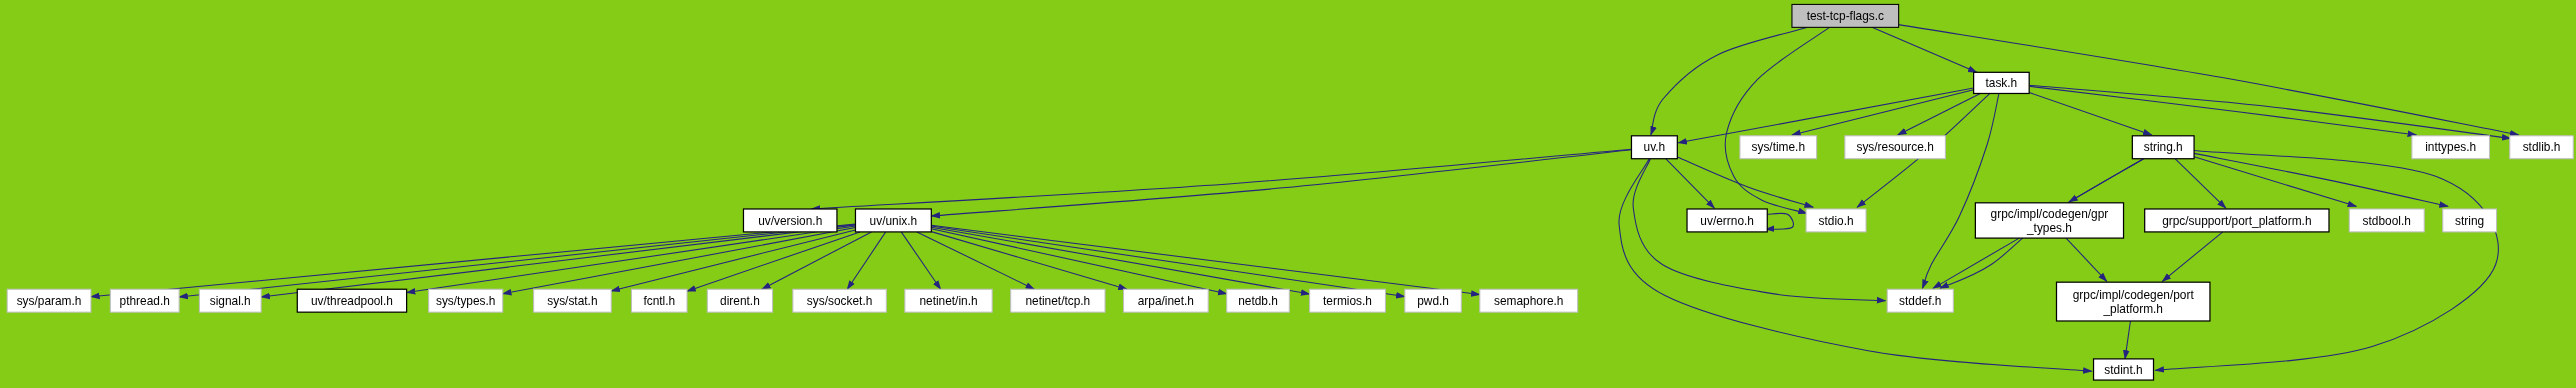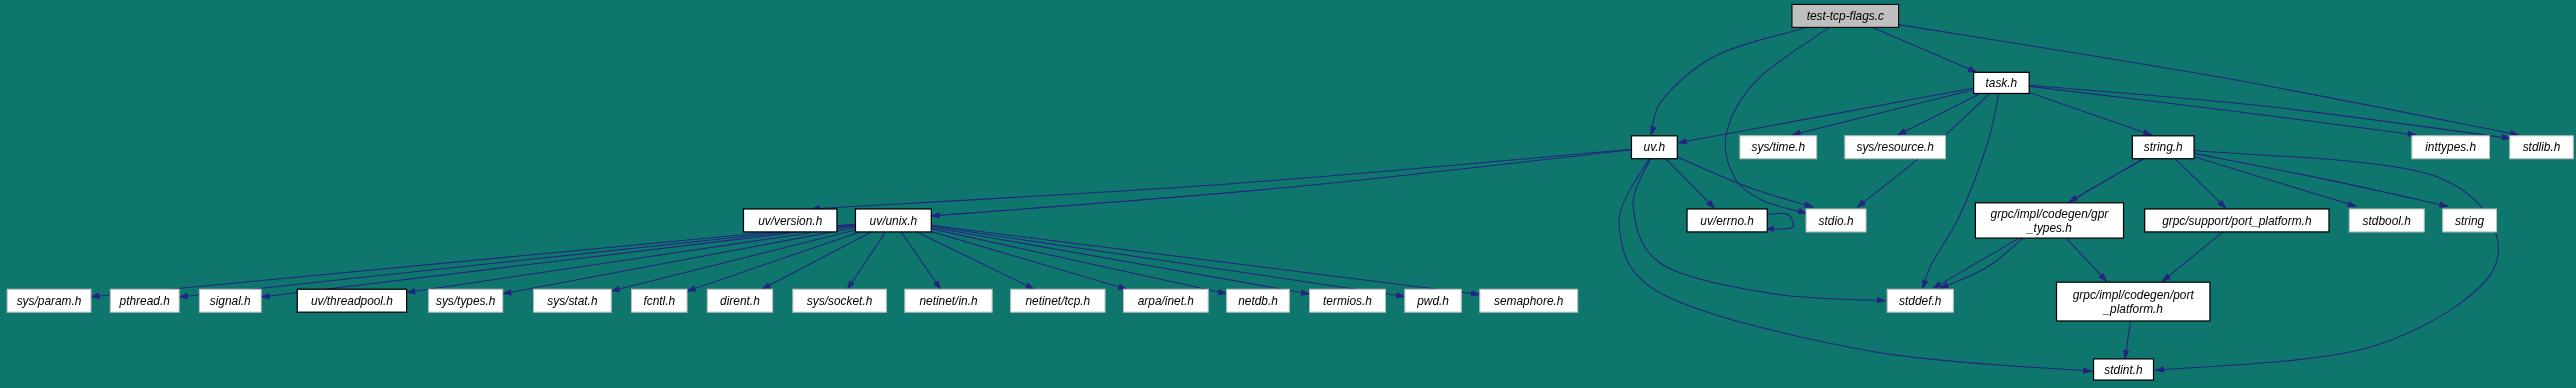--- a/index.html
+++ b/index.html
@@ -1,22 +1,21 @@
 <!DOCTYPE html>
 <html style="font-size:14px"><head>
 <meta charset="utf-8">
 <style>
   html,body{margin:0;padding:0;background:#ffffff;}
   #graph-container{
     position:relative;
     width:2576px;height:388px;
-    background:#0f766e;
+    background:#84cc16;
     font-family:"Liberation Sans", sans-serif;
     overflow:hidden;
-    font-style:italic;
   }
   svg{display:block;}
   svg text{
     font-family:"Liberation Sans", sans-serif;
     font-size:13.5px;
     fill:#000000;
   }
   .edge{fill:none;stroke-width:1.2px;}
   .node rect{stroke-width:1.2px;}
   .node.doc rect{stroke-width:1.4px;}

